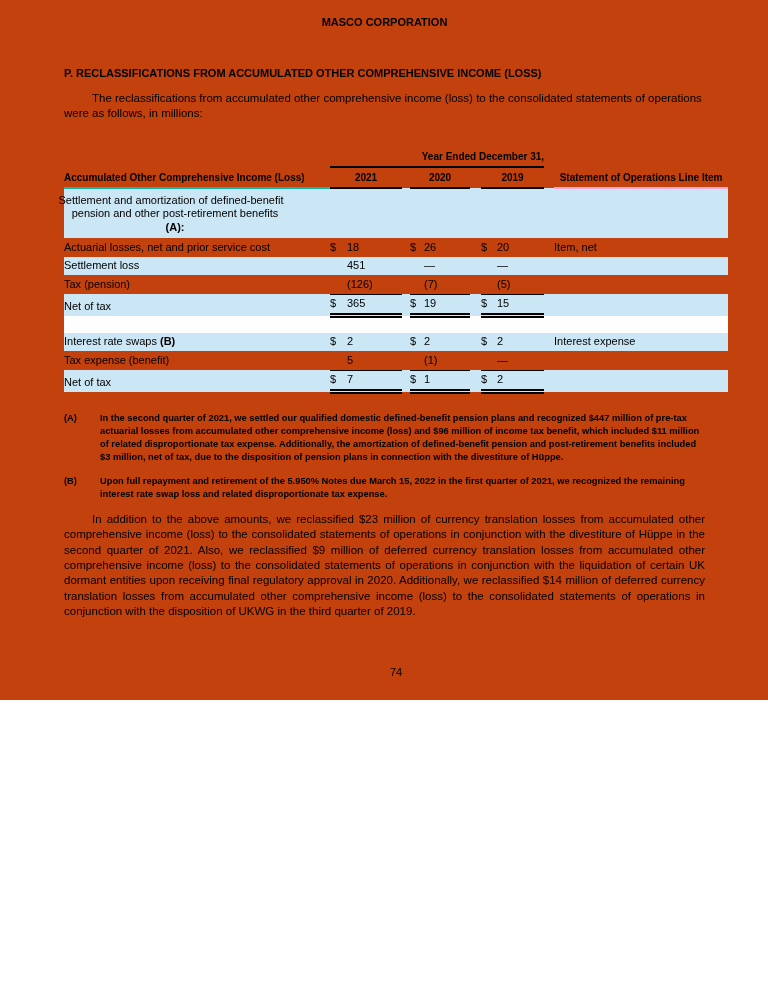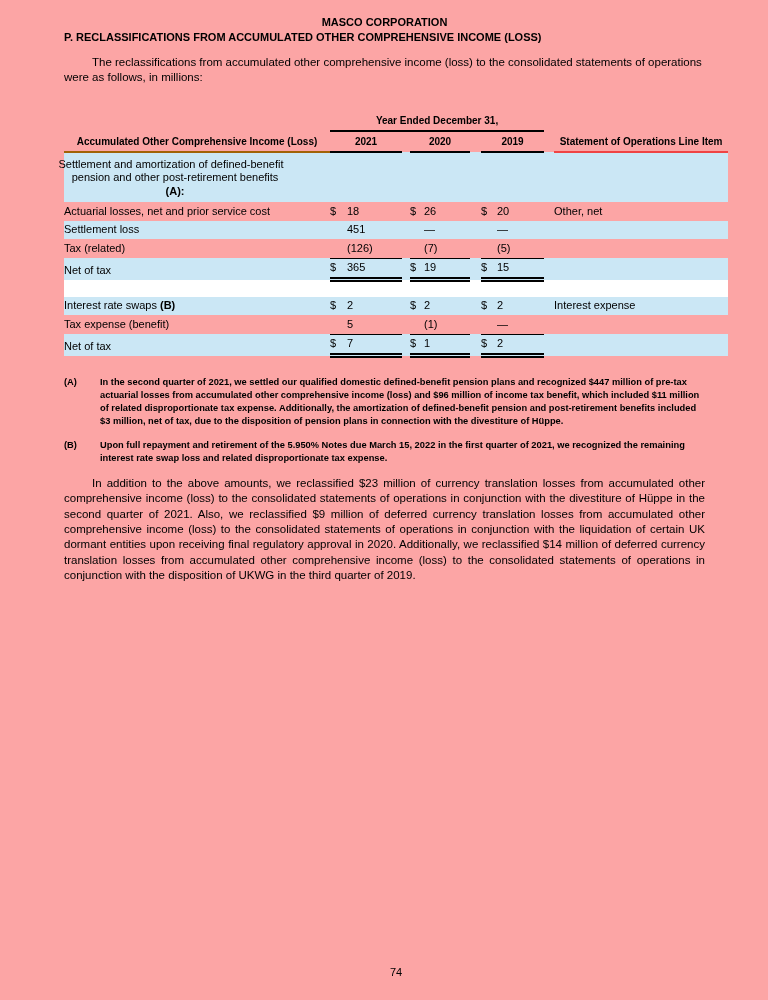--- a/index.html
+++ b/index.html
@@ -5,31 +5,31 @@
   * { margin: 0; padding: 0; box-sizing: border-box; }
   html, body { background: #ffffff; }
   body {
     font-family: "Liberation Sans", "DejaVu Sans", sans-serif;
     color: #000;
     -webkit-font-smoothing: antialiased;
   }
   .page {
     position: relative;
     width: 768px;
-    height: 1000px;
-    background: #fca5a5;
+    height: 700px;
+    background: #c2410c;
     overflow: hidden;
   }
   .content { padding: 14px 40px 0 64px; }
 
   
   .doc-header { text-align: center; font-weight: bold; font-size: 11px; line-height: 17px; width: 641px; }
 
   
-  .section-title { font-weight: bold; font-size: 11px; width: 645px; }
+  .section-title { margin-top: 36px; font-weight: bold; font-size: 11px; width: 645px; }
 
   
   .para {
     margin-top: 12px;
     width: 641px;
     font-size: 11.5px;
     line-height: 15.3px;
     text-indent: 28px;
   }
   .para.justify { text-align: justify; }
@@ -43,24 +43,24 @@
     font-size: 11px;
   }
   table.fin td {
     padding: 2.5px 0;
     line-height: 13.5px;
     vertical-align: bottom;
     overflow: visible;
     white-space: nowrap;
   }
   .hdr { font-weight: bold; font-size: 10px; line-height: 12.5px; white-space: normal !important; }
-  td.period-hdr { text-align: center; border-bottom: 2px solid #000; }
+  td.period-hdr { text-align: right; border-bottom: 2px solid #000; }
   td.year-hdr { text-align: center; border-bottom: 2px solid #000; padding-bottom: 3px; }
-  td.stmt-hdr { text-align: center; vertical-align: bottom; border-bottom: 2px solid #ef4444; padding-bottom: 3px; }
-  td.lbl-hdr { vertical-align: bottom; border-bottom: 2px solid #a16207; padding-bottom: 3px; text-align: center; }
+  td.stmt-hdr { text-align: center; vertical-align: bottom; border-bottom: 2px solid #f9a8d4; padding-bottom: 3px; }
+  td.lbl-hdr { vertical-align: bottom; border-bottom: 2px solid #14b8a6; padding-bottom: 3px; }
 
   tr.hl td { background: var(--row-blue, #cbe7f5); }
   td.lbl { white-space: normal !important; }
   td.lbl .wrap0 { max-width: 222px; text-indent: -8px; text-align: center; }
   td.lv1 { padding-left: 10px; margin-left: 24px; }
   td.lv2 { padding-left: 26px; }
   td.cur { text-align: left; padding-left: 3px; }
   td.val { padding-right: 2px; }
   td.stmt { text-align: left; padding-left: 10px; }
   tr.u td.cur, tr.u td.val { border-bottom: 1.5px solid #000; }
@@ -150,39 +150,39 @@
           <td class="lbl lv1">Actuarial losses, net and prior service cost</td>
           <td class="cur">$</td>
           <td class="val">18</td>
           <td></td>
           <td class="cur">$</td>
           <td class="val">26</td>
           <td></td>
           <td class="cur">$</td>
           <td class="val">20</td>
           <td></td>
-          <td class="stmt">Other, net</td>
+          <td class="stmt">Item, net</td>
         </tr>
 
         <tr class="hl">
           <td class="lbl lv1">Settlement loss</td>
           <td class="cur"></td>
           <td class="val">451</td>
           <td></td>
           <td class="cur"></td>
           <td class="val">—</td>
           <td></td>
           <td class="cur"></td>
           <td class="val">—</td>
           <td></td>
           <td class="stmt"></td>
         </tr>
 
         <tr class="u">
-          <td class="lbl lv1">Tax (related)</td>
+          <td class="lbl lv1">Tax (pension)</td>
           <td class="cur"></td>
           <td class="val">(126)</td>
           <td></td>
           <td class="cur"></td>
           <td class="val">(7)</td>
           <td></td>
           <td class="cur"></td>
           <td class="val">(5)</td>
           <td></td>
           <td class="stmt"></td>

